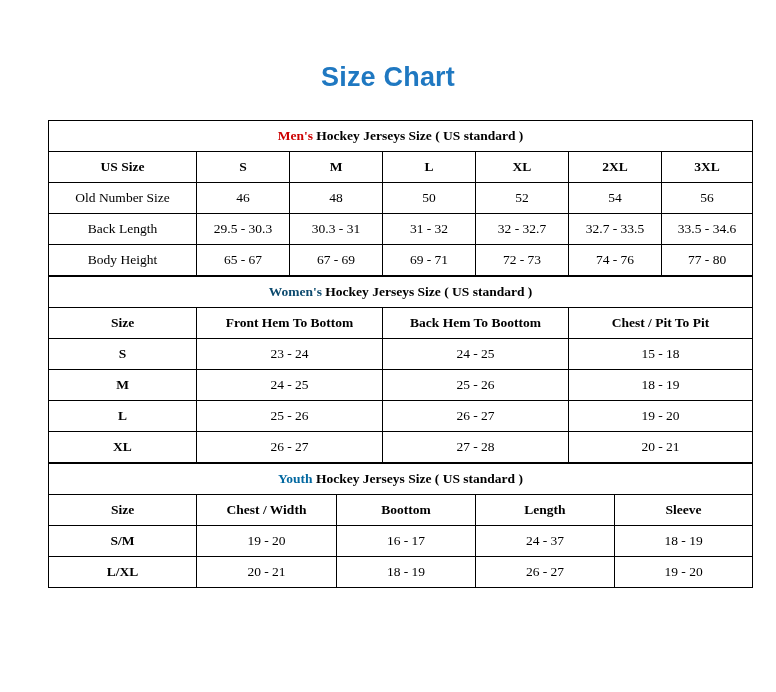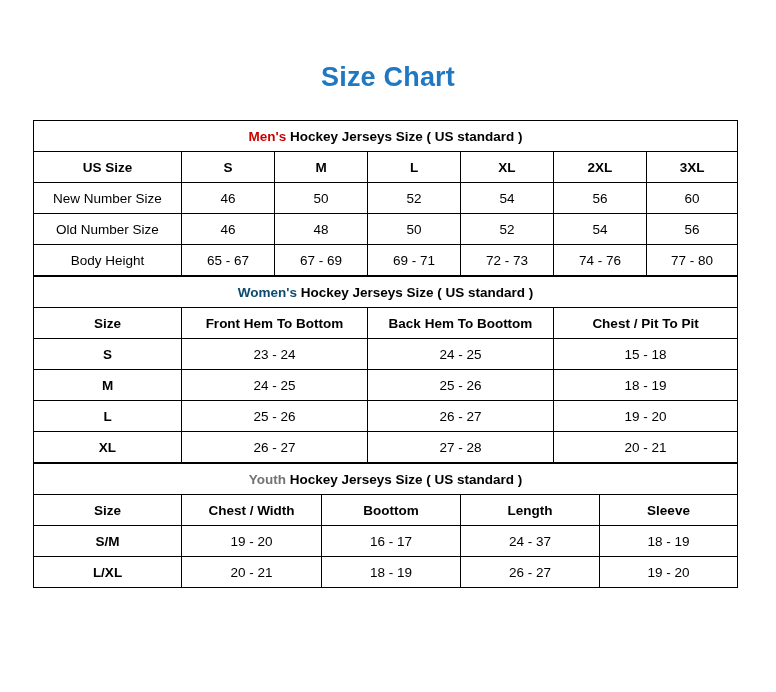--- a/index.html
+++ b/index.html
@@ -23,21 +23,22 @@
   .title {
     text-align: center;
     color: #1f78c1;
     font-size: 27px;
     font-weight: bold;
     padding-top: 62px;
     padding-bottom: 0;
     letter-spacing: 0.2px;
   }
   .chart-wrap {
-    margin: 27px 36px 0 33px;
+    margin: 27px 36px 0 48px;
+    font-family: Liberation Serif, serif;
   }
   table.size-table {
     border-collapse: collapse;
     width: 704px;
     table-layout: fixed;
   }
   table.size-table td {
     border: 1px solid #000000;
     text-align: center;
     vertical-align: middle;
@@ -48,21 +49,21 @@
   }
   td.banner {
     background: #ffff00;
     font-weight: bold;
     font-size: 15px;
     padding: 7px 2px;
     height: 24px;
   }
   .banner .accent-men { color: #cc0000; }
   .banner .accent-women { color: #0c4a6e; }
-  .banner .accent-youth { color: #737373; text-align: right; }
+  .banner .accent-youth { color: #0369a1; text-align: right; }
   .banner .rest { color: #000000; }
   td.hdr {
     font-weight: bold;
   }
   td.rowlabel {
     font-weight: normal;
   }
   td.rowlabel-bold {
     font-weight: bold;
   }
@@ -93,36 +94,36 @@
         <tr>
           <td class="hdr">US Size</td>
           <td class="hdr">S</td>
           <td class="hdr">M</td>
           <td class="hdr">L</td>
           <td class="hdr">XL</td>
           <td class="hdr">2XL</td>
           <td class="hdr">3XL</td>
         </tr>
         <tr>
-          <td class="rowlabel">New Number Size</td>
-          <td>46</td>
-          <td>50</td>
-          <td>52</td>
-          <td>54</td>
-          <td>56</td>
-          <td>60</td>
-        </tr>
-        <tr>
           <td class="rowlabel">Old Number Size</td>
           <td>46</td>
           <td>48</td>
           <td>50</td>
           <td>52</td>
           <td>54</td>
           <td>56</td>
+        </tr>
+        <tr>
+          <td class="rowlabel">Back Length</td>
+          <td>29.5 - 30.3</td>
+          <td>30.3 - 31</td>
+          <td>31 - 32</td>
+          <td>32 - 32.7</td>
+          <td>32.7 - 33.5</td>
+          <td>33.5 - 34.6</td>
         </tr>
         <tr>
           <td class="rowlabel">Body Height</td>
           <td>65 - 67</td>
           <td>67 - 69</td>
           <td>69 - 71</td>
           <td>72 - 73</td>
           <td>74 - 76</td>
           <td>77 - 80</td>
         </tr>

